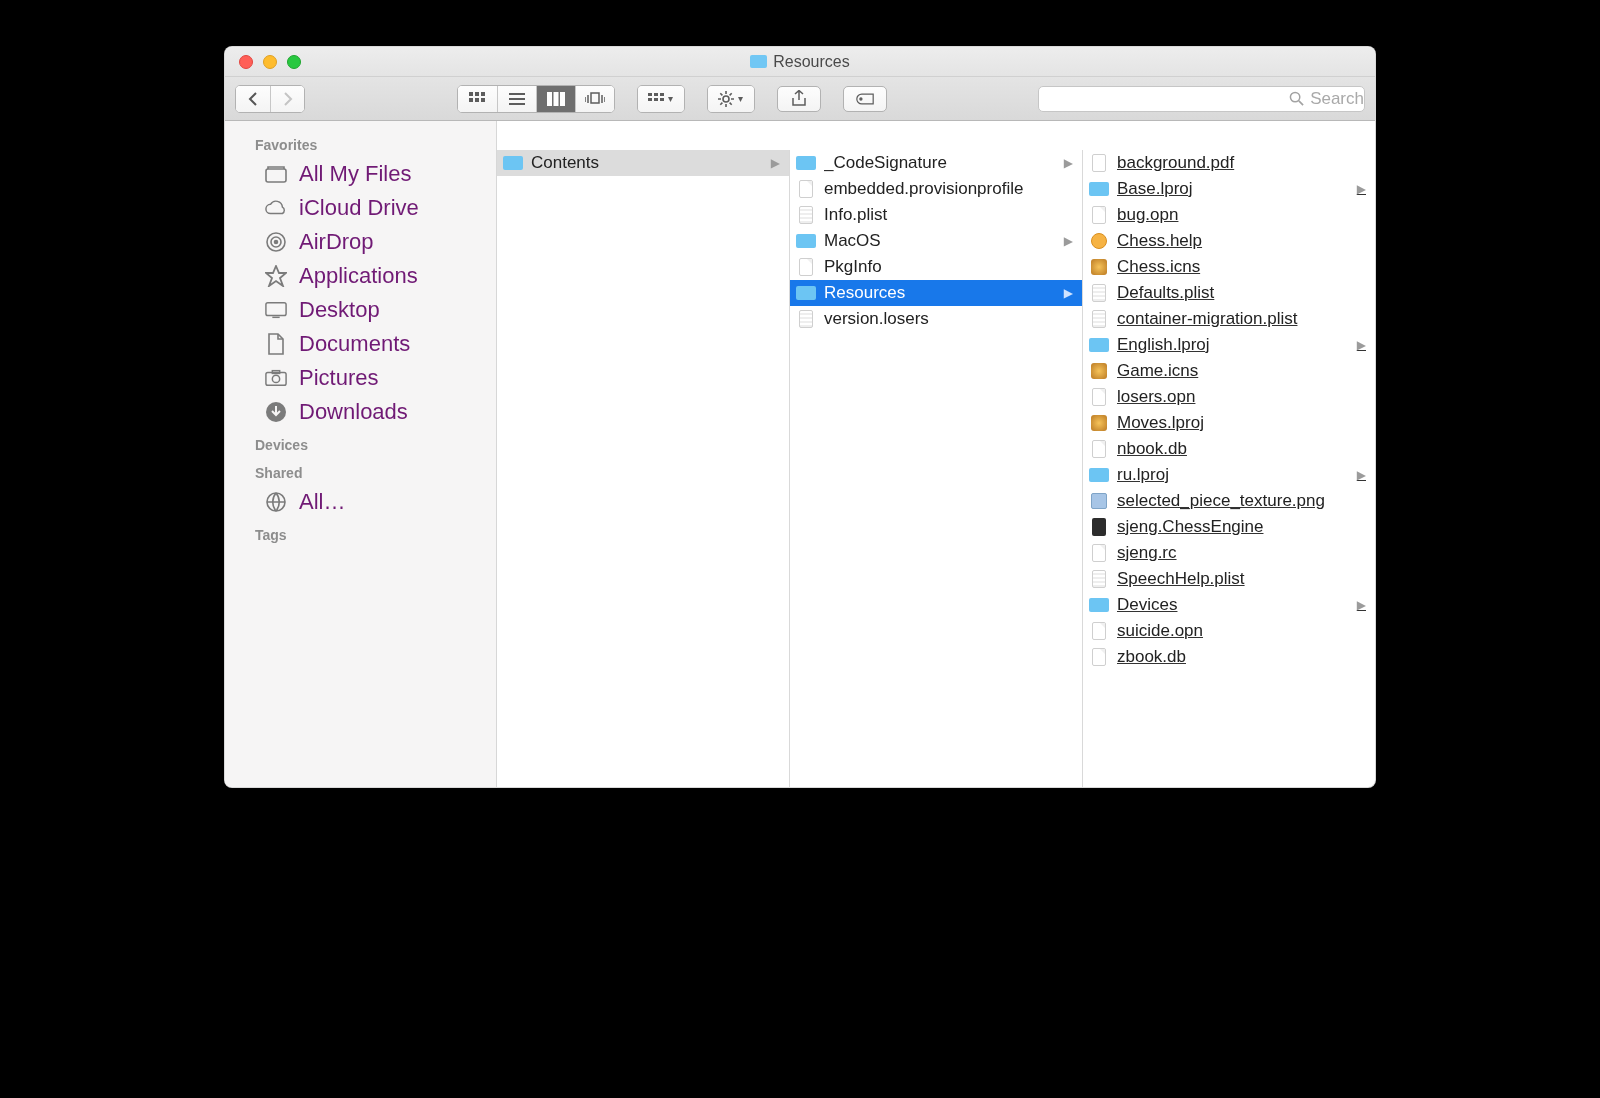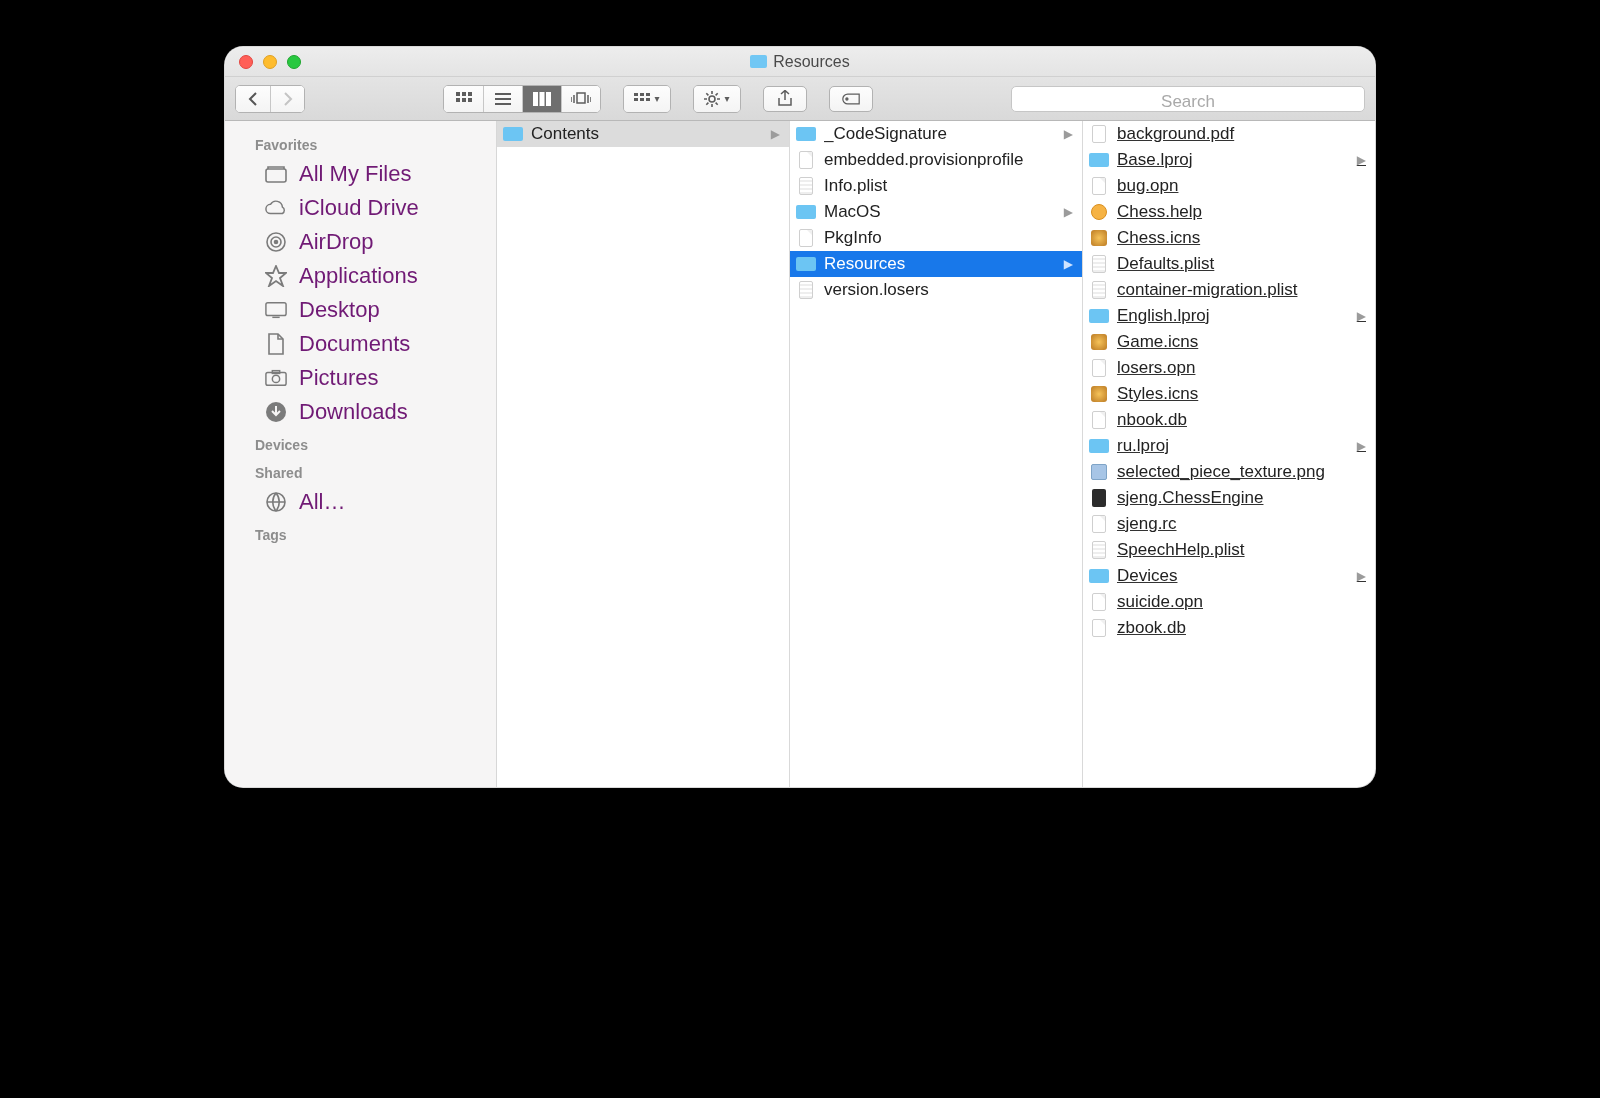--- a/index.html
+++ b/index.html
@@ -11,21 +11,21 @@
     color: #333;
     display: flex;
     align-items: flex-start;
     justify-content: center;
     padding-top: 46px;
   }
   .window {
     width: 1152px;
     height: 742px;
     background: #fff;
-    border-radius: 19px;
+    border-radius: 8px;
     box-shadow: 0 25px 60px rgba(0,0,0,0.55);
     overflow: hidden;
     display: flex;
     flex-direction: column;
     border: 1px solid rgba(0,0,0,0.15);
   }
   
   .titlebar {
     height: 30px;
     background: linear-gradient(#ededed,#e4e4e4);
@@ -75,28 +75,27 @@
     cursor:default;
     user-select:none;
   }
   .btn + .btn { border-left:1px solid #c7c7c7; }
   .btn.disabled { color:#bcbcbc; }
   .btn.active { background:#6f6f6f; color:#fff; }
   .btn.nav { width:34px; font-size:17px; }
   .btn.view { width:39px; }
   .btn.single { border:1px solid #b2b2b2; border-radius:5px; padding:0 12px; }
   .search {
-    width:354px; height:26px;
+    width:327px; height:26px;
     border:1px solid #c6c6c6;
     border-radius:5px;
     background:#fff;
-    display:flex; align-items:center; justify-content:center;
+    display:flex; align-items:center; justify-content:flex-end;
     color:#a9a9a9; gap:6px;
     font-size:17px;
-    flex-direction:column;
   }
   .search svg { width:15px; height:15px; }
   .pill { display:flex; align-items:center; justify-content:center; }
   .pill svg { display:block; }
   
   .body {
     flex:1; display:flex; min-height:0;
   }
   
   .sidebar {
@@ -123,20 +122,21 @@
   .sb-item .ic { width:22px; height:20px; display:flex; align-items:center; justify-content:center; color:#7b7b7b;}
   .sb-item .ic svg { width:22px; height:22px; }
   
   .columns {
     flex:1; display:flex; min-width:0;
   }
   .col {
     border-right:1px solid #d9d9d9;
     overflow:hidden;
     width:293px;
+    margin-top:29px;
   }
   .col:last-child { border-right:none; flex:1;text-decoration:underline; }
   .row {
     display:flex; align-items:center;
     height:26px;
     padding:0 6px 0 6px;
     gap:8px;
     font-size:17px;
     color:#222;
     position:relative;
@@ -503,21 +503,21 @@
           <div class="row">
             <span class="fi">
               <span class="doc"></span>
             </span>
             <span class="label">losers.opn</span>
           </div>
           <div class="row">
             <span class="fi">
               <span class="icns"></span>
             </span>
-            <span class="label">Styles.icns</span>
+            <span class="label">Moves.lproj</span>
           </div>
           <div class="row">
             <span class="fi">
               <span class="doc"></span>
             </span>
             <span class="label">nbook.db</span>
           </div>
           <div class="row">
             <span class="fi">
               <span class="folder"></span>

